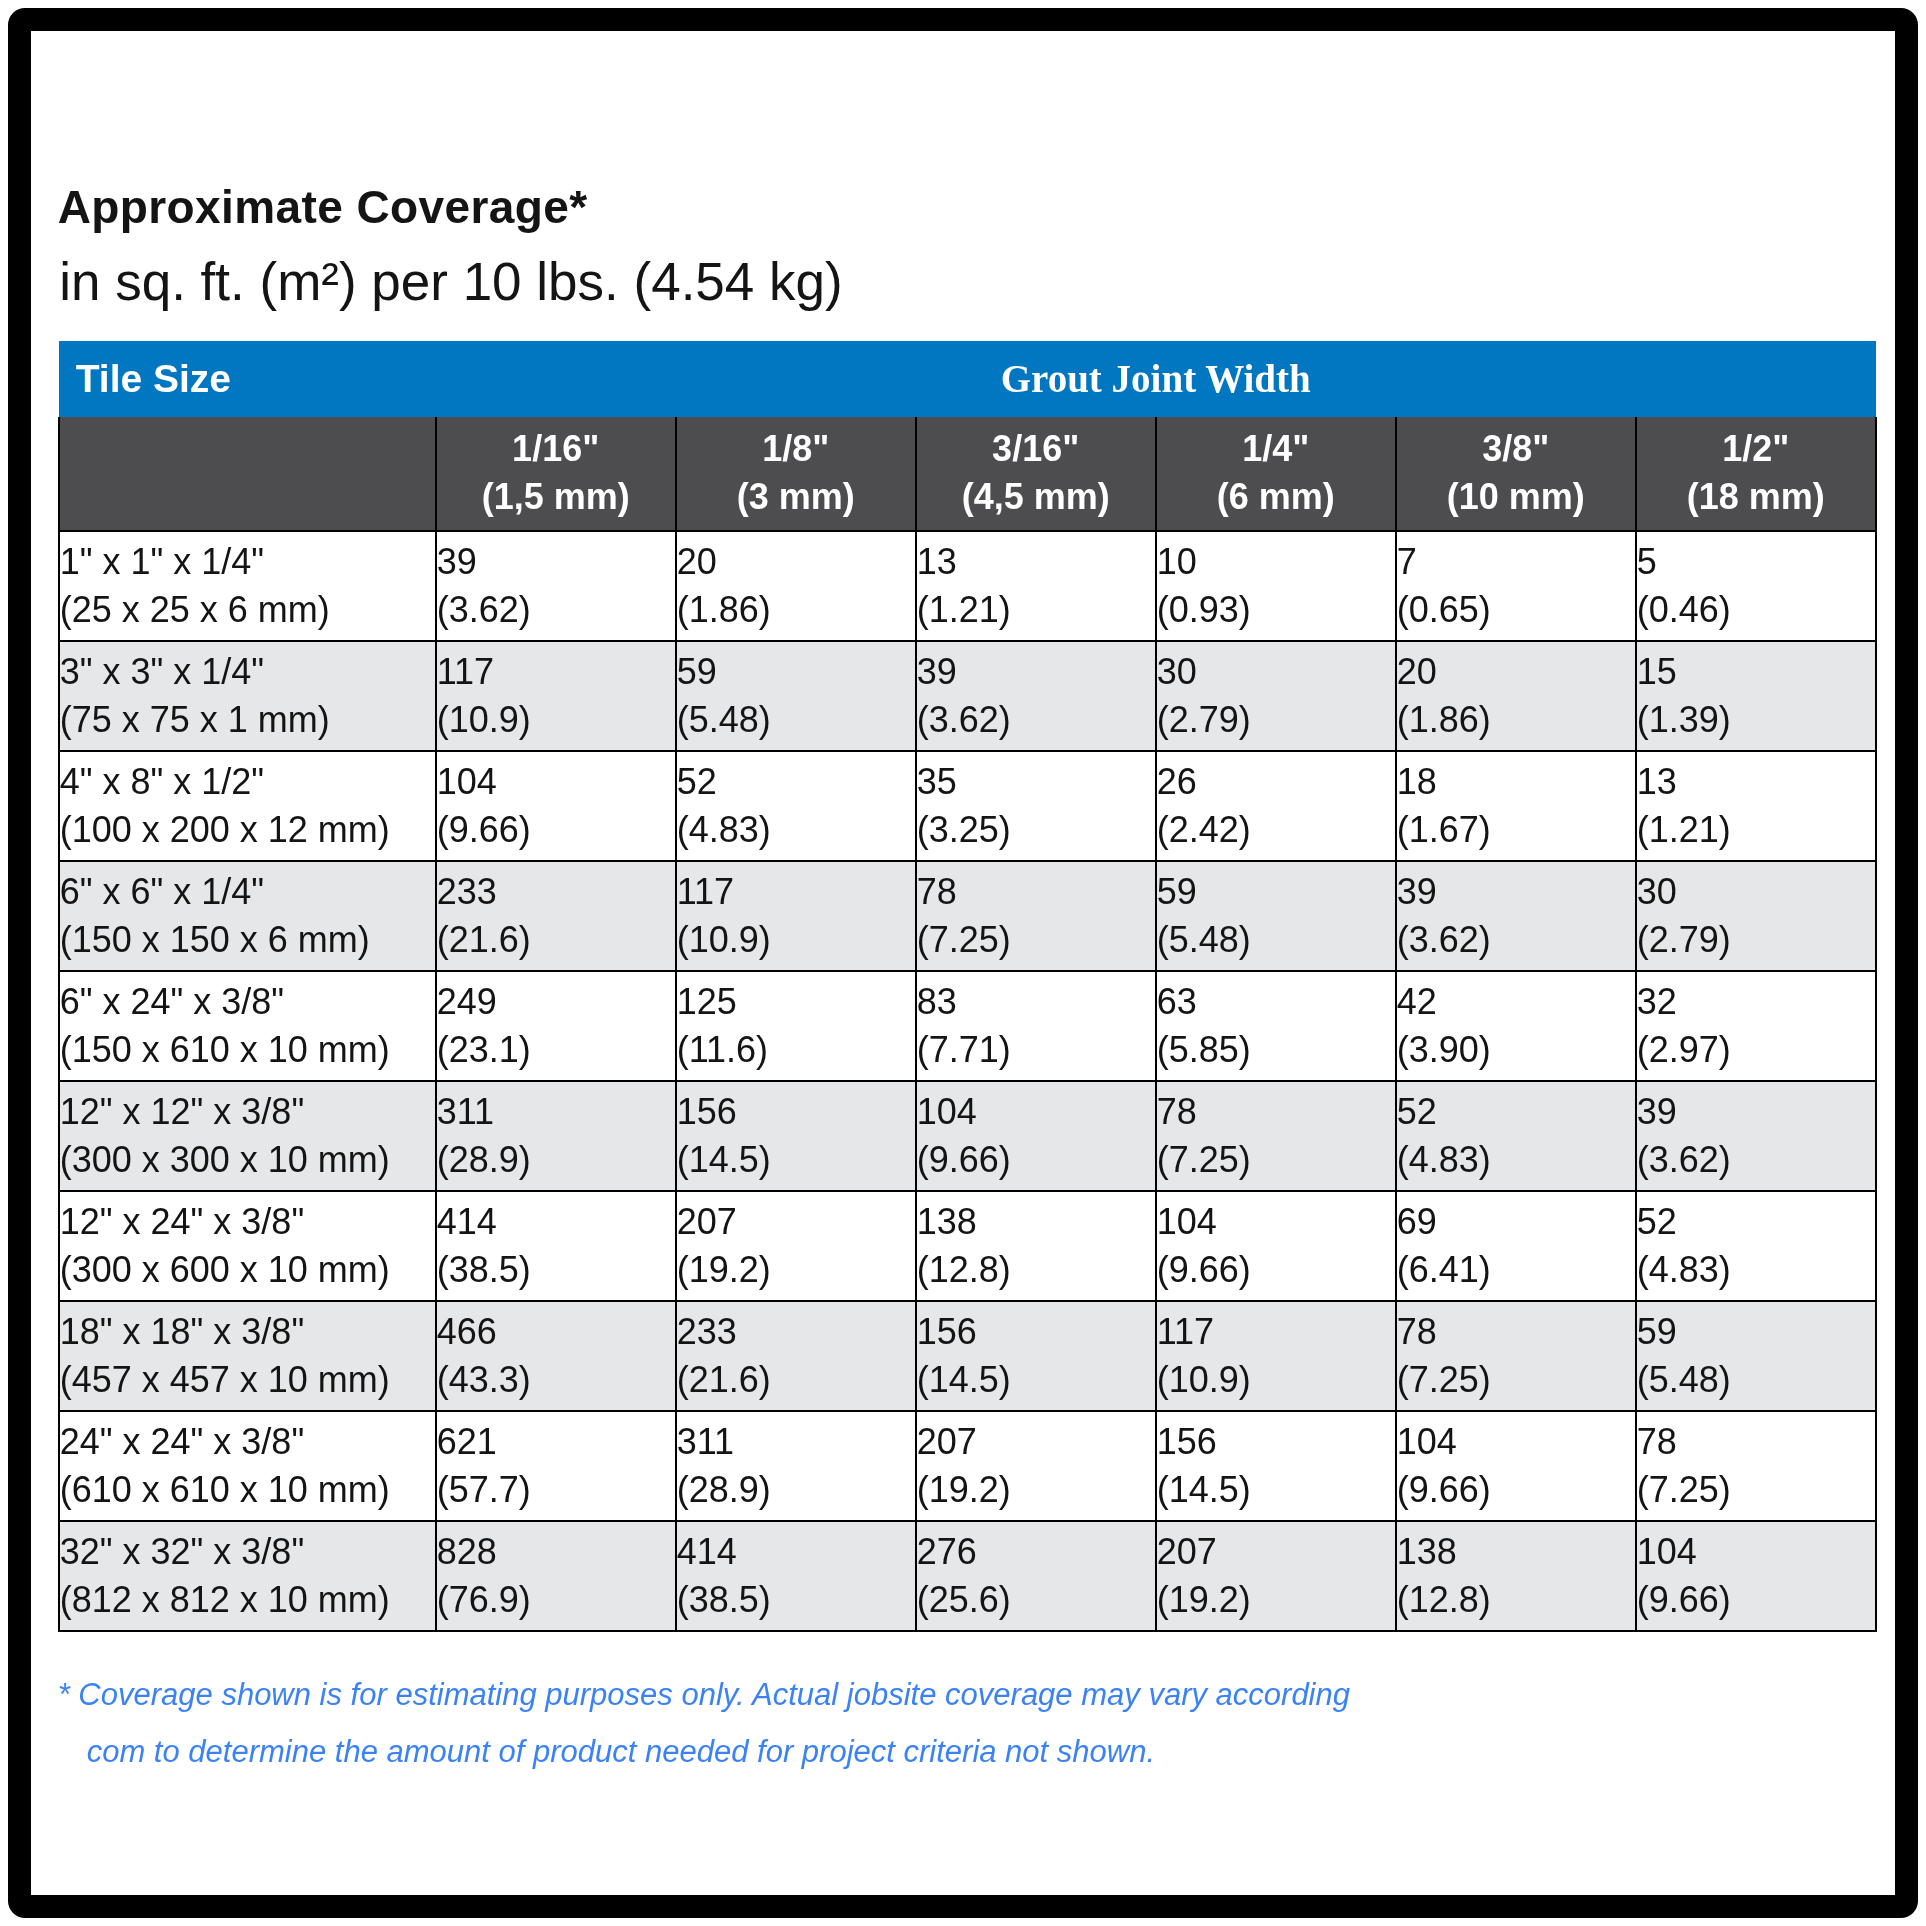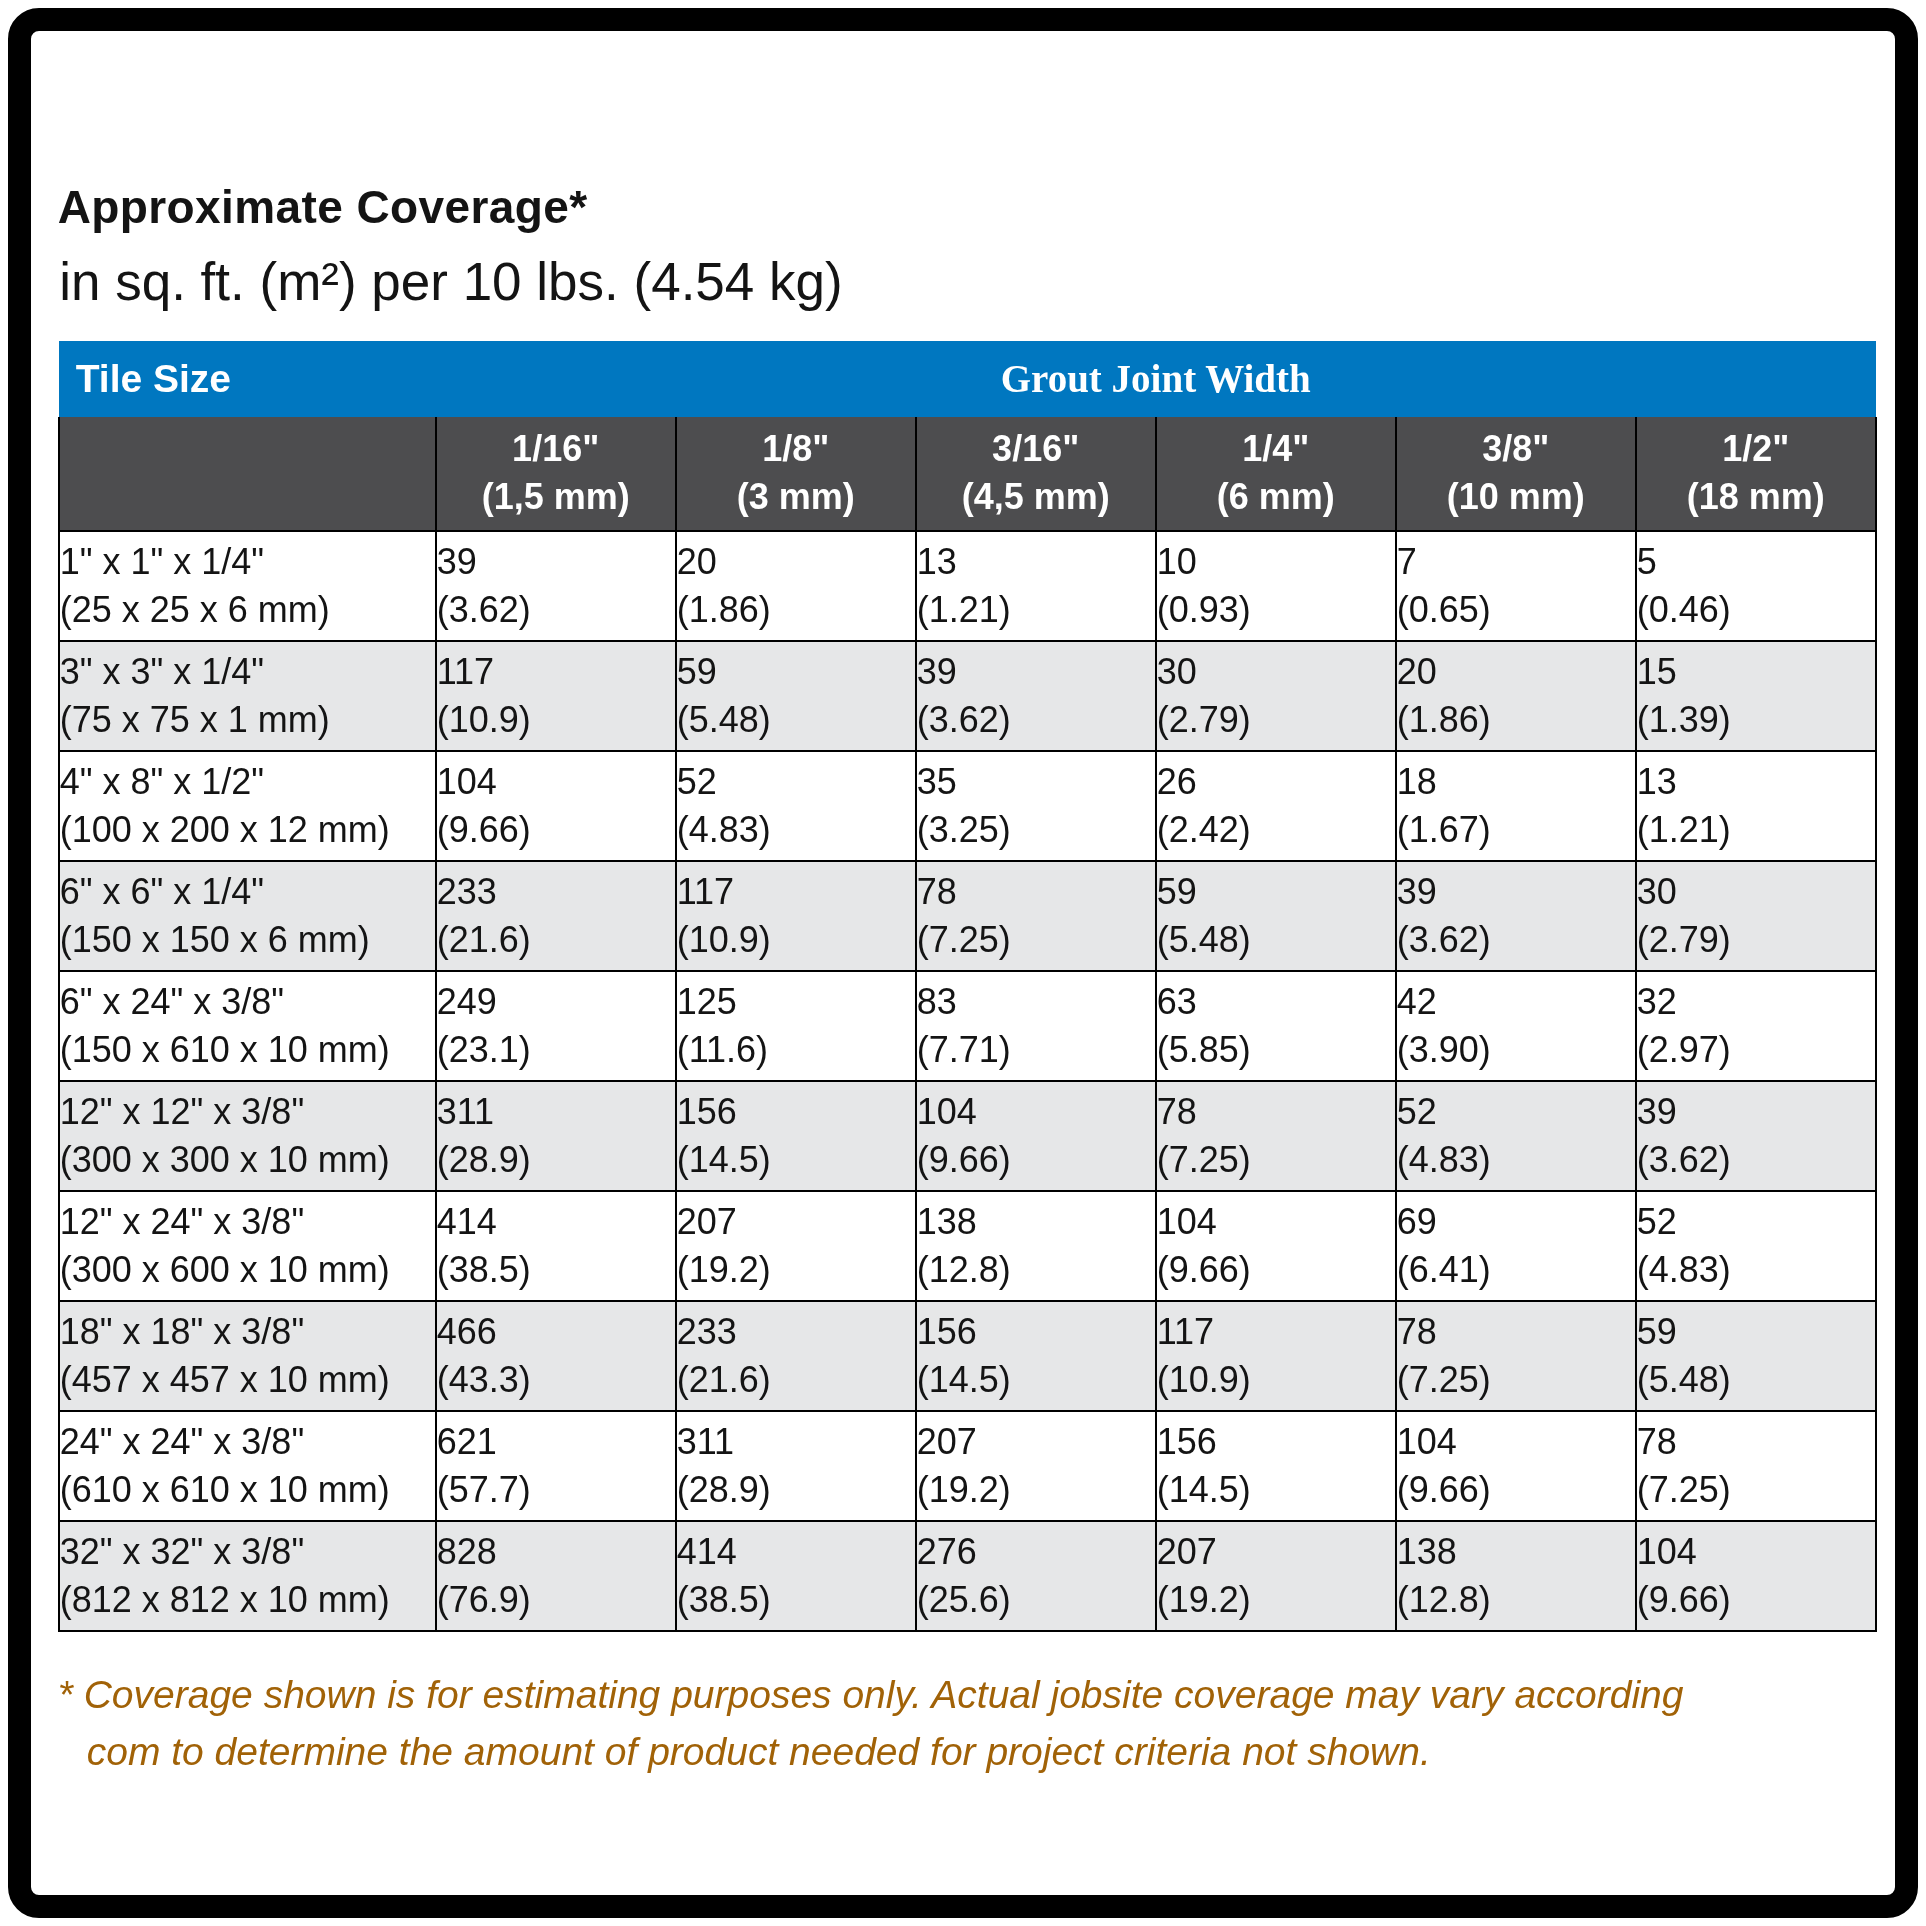--- a/index.html
+++ b/index.html
@@ -7,21 +7,21 @@
     width: 1926px; height: 1926px;
     background: #ffffff;
     font-family: "Liberation Sans", sans-serif;
     color: #141414;
     position: relative;
     overflow: hidden;
   }
   .card {
     position: absolute; inset: 7.7px;
     border: 23px solid #000000;
-    border-radius: 31px;
+    border-radius: 17px;
     background: #ffffff;
     box-sizing: border-box;
     overflow: hidden;
   }
   .inner { padding: 149px 15.4px 0 27px; }
   .title {
     font-size: 46px; font-weight: 700; margin: 0;
     letter-spacing: 0.4px;
   }
   .subtitle { font-size: 53px; margin: 17px 0 0 1.5px; }
@@ -63,23 +63,23 @@
     line-height: 48px;
     padding: 0;
     vertical-align: middle;
   }
   tbody.body-rows tr:nth-child(even) { background: var(--lgray, #E6E7E8); }
   td.tile-cell { text-align: left; padding-left: 12.3px; }
   td.val-cell { }
   .footnote {
     margin-top: 34px;
     font-style: italic;
-    font-size: 39px;
+    font-size: 31px;
     line-height: 57px;
-    color: #a16207;
+    color: #3b82f6;
   }
   .footnote .fl { padding-left: 29px; }
   .footnote .fl.first { padding-left: 0; }
 </style>
 </head>
 <body style="--blue: #0077C0; --dgray: #4D4D4F; --lgray: #E6E7E8;">
 
 <div class="card">
   <div class="inner">
 

